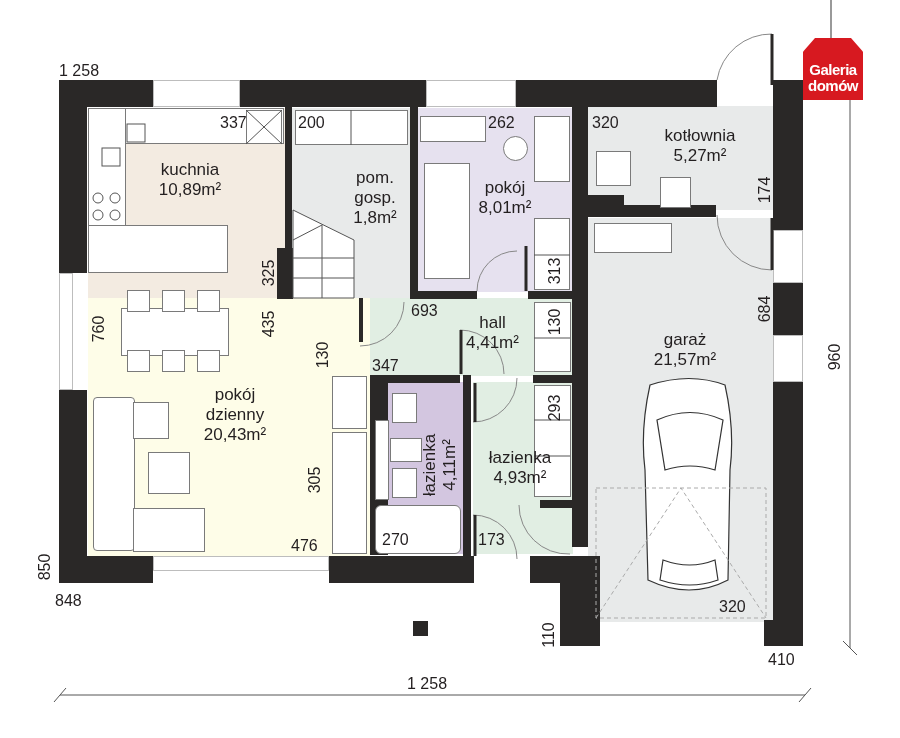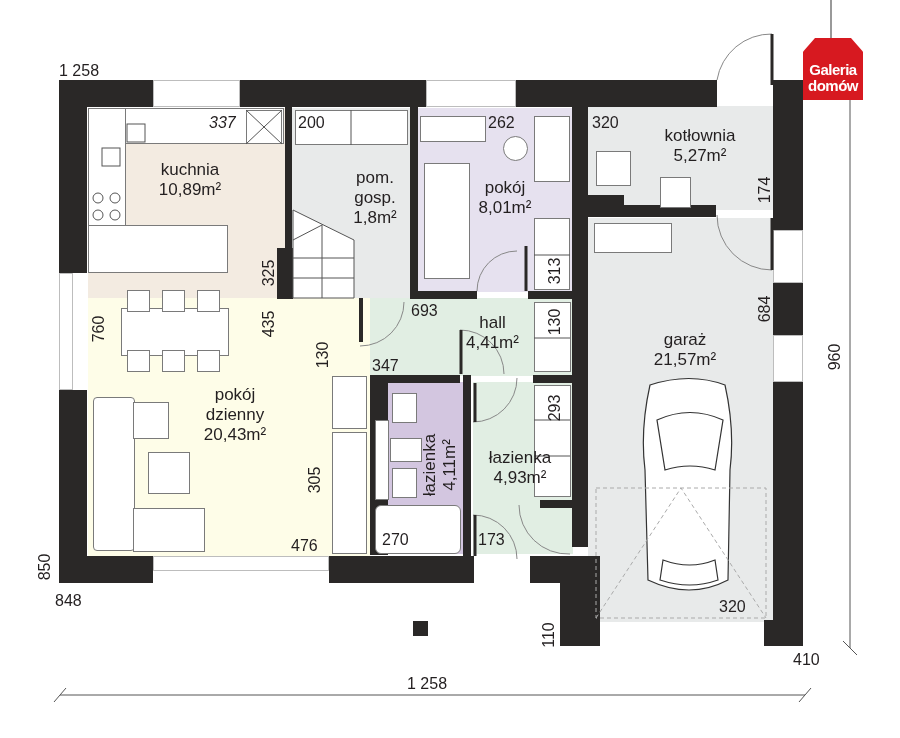--- a/index.html
+++ b/index.html
@@ -201,21 +201,21 @@
 <div class="lbl" style="left:475px;top:448px;width:90px;">
   <div>łazienka</div>
   <div>4,93m²</div>
 </div>
 <div class="lbl" style="left:635px;top:330px;width:100px;">
   <div>garaż</div>
   <div>21,57m²</div>
 </div>
 
 <div class="dim" style="left:59px;top:62px;">1 258</div>
-<div class="dim" style="left:209px;top:114px;font-style:italic;">337</div>
+<div class="dim" style="left:220px;top:114px;">337</div>
 <div class="dim" style="left:298px;top:114px;">200</div>
 <div class="dim" style="left:488px;top:114px;">262</div>
 <div class="dim" style="left:592px;top:114px;">320</div>
 <div class="dim rot" style="left:752px;top:181px;">174</div>
 <div class="dim rot" style="left:542px;top:262px;">313</div>
 <div class="dim rot" style="left:256px;top:264px;">325</div>
 <div class="dim rot" style="left:256px;top:315px;">435</div>
 <div class="dim rot" style="left:86px;top:320px;">760</div>
 <div class="dim" style="left:411px;top:302px;">693</div>
 <div class="dim rot" style="left:542px;top:313px;">130</div>
@@ -225,20 +225,20 @@
 <div class="dim rot" style="left:822px;top:348px;">960</div>
 <div class="dim rot" style="left:542px;top:399px;">293</div>
 <div class="dim rot" style="left:302px;top:471px;">305</div>
 <div class="dim" style="left:291px;top:537px;">476</div>
 <div class="dim" style="left:382px;top:531px;">270</div>
 <div class="dim" style="left:478px;top:531px;">173</div>
 <div class="dim" style="left:719px;top:598px;">320</div>
 <div class="dim rot" style="left:32px;top:558px;">850</div>
 <div class="dim" style="left:55px;top:592px;text-align:right;">848</div>
 <div class="dim rot" style="left:536px;top:626px;">110</div>
-<div class="dim" style="left:768px;top:651px;margin-left:25px;">410</div>
+<div class="dim" style="left:768px;top:651px;">410</div>
 <div class="dim" style="left:407px;top:675px;">1 258</div>
 
 <div class="abs" style="left:830px;top:0;width:2px;height:40px;background:#999;"></div>
 <div class="logo">
   <div>Galeria</div>
   <div>domów</div>
 </div>
 
 </body></html>

